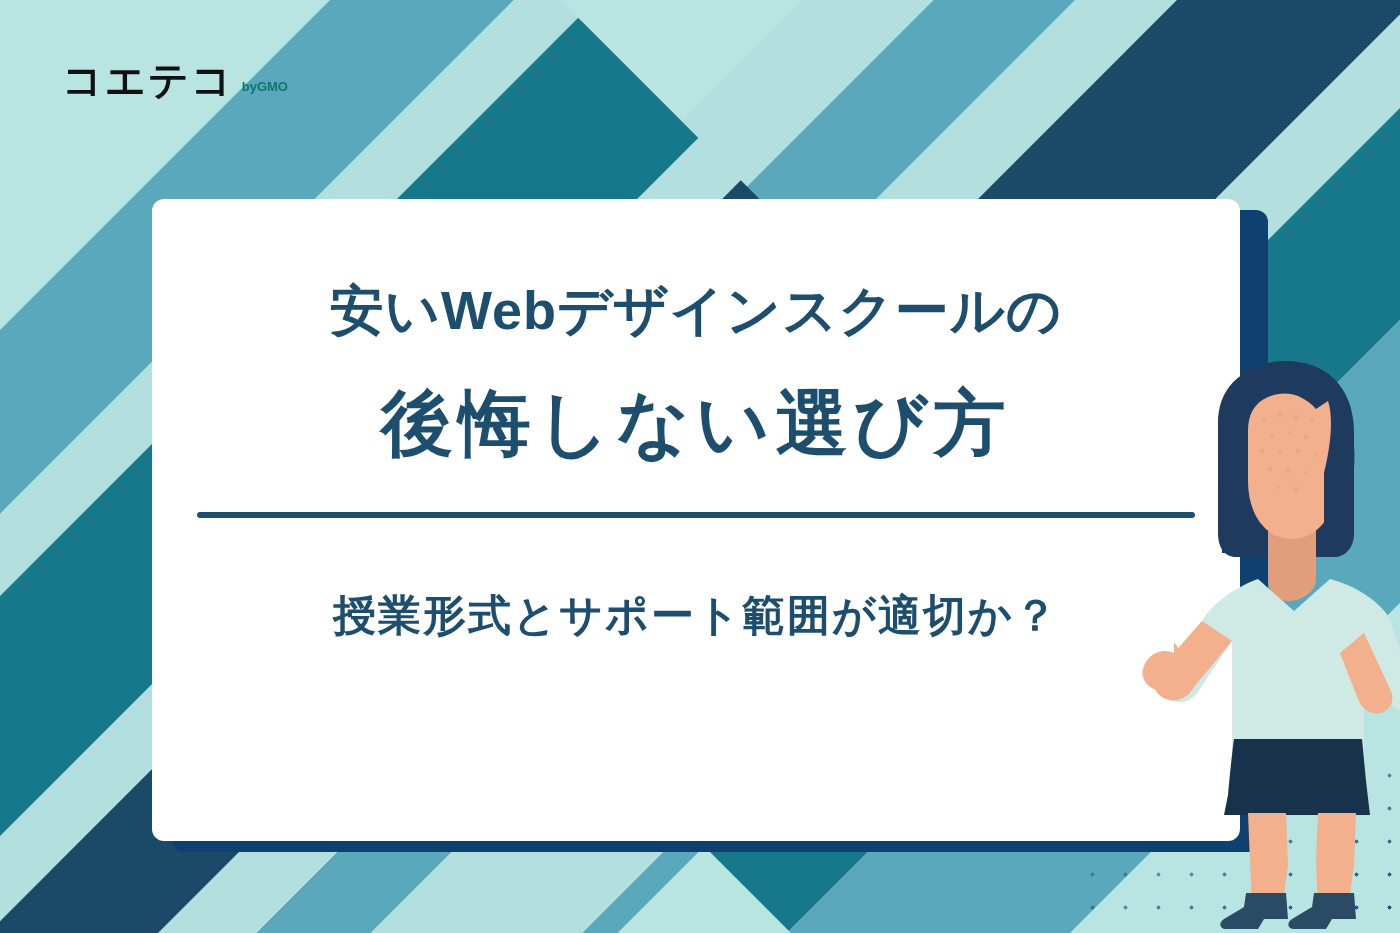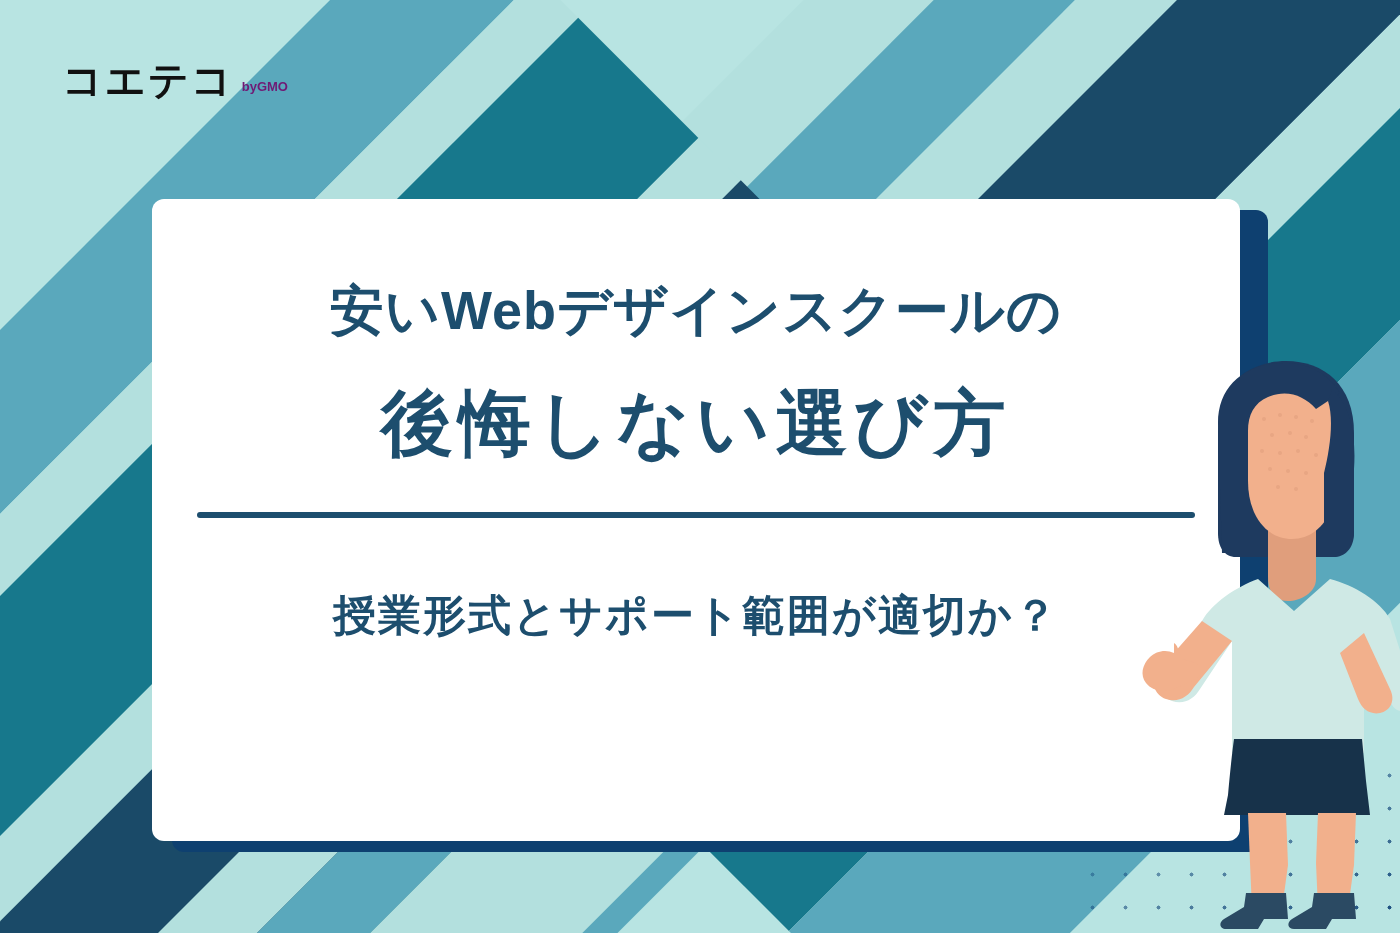--- a/index.html
+++ b/index.html
@@ -105,21 +105,21 @@
     font-size: 46px;
     font-weight: 700;
     color: #2b35e8;
     letter-spacing: -1px;
     line-height: 1;
     font-family: "DejaVu Sans", sans-serif;
   }
   .logo-gmo {
     font-size: 13px;
     font-weight: 700;
-    color: #701a75;
+    color: #0f766e;
     letter-spacing: 0px;
     padding-bottom: 6px;
     margin-left: -6px;
   }
 
   
   .card-shadow {
     position: absolute;
     left: 172px;
     top: 210px;

